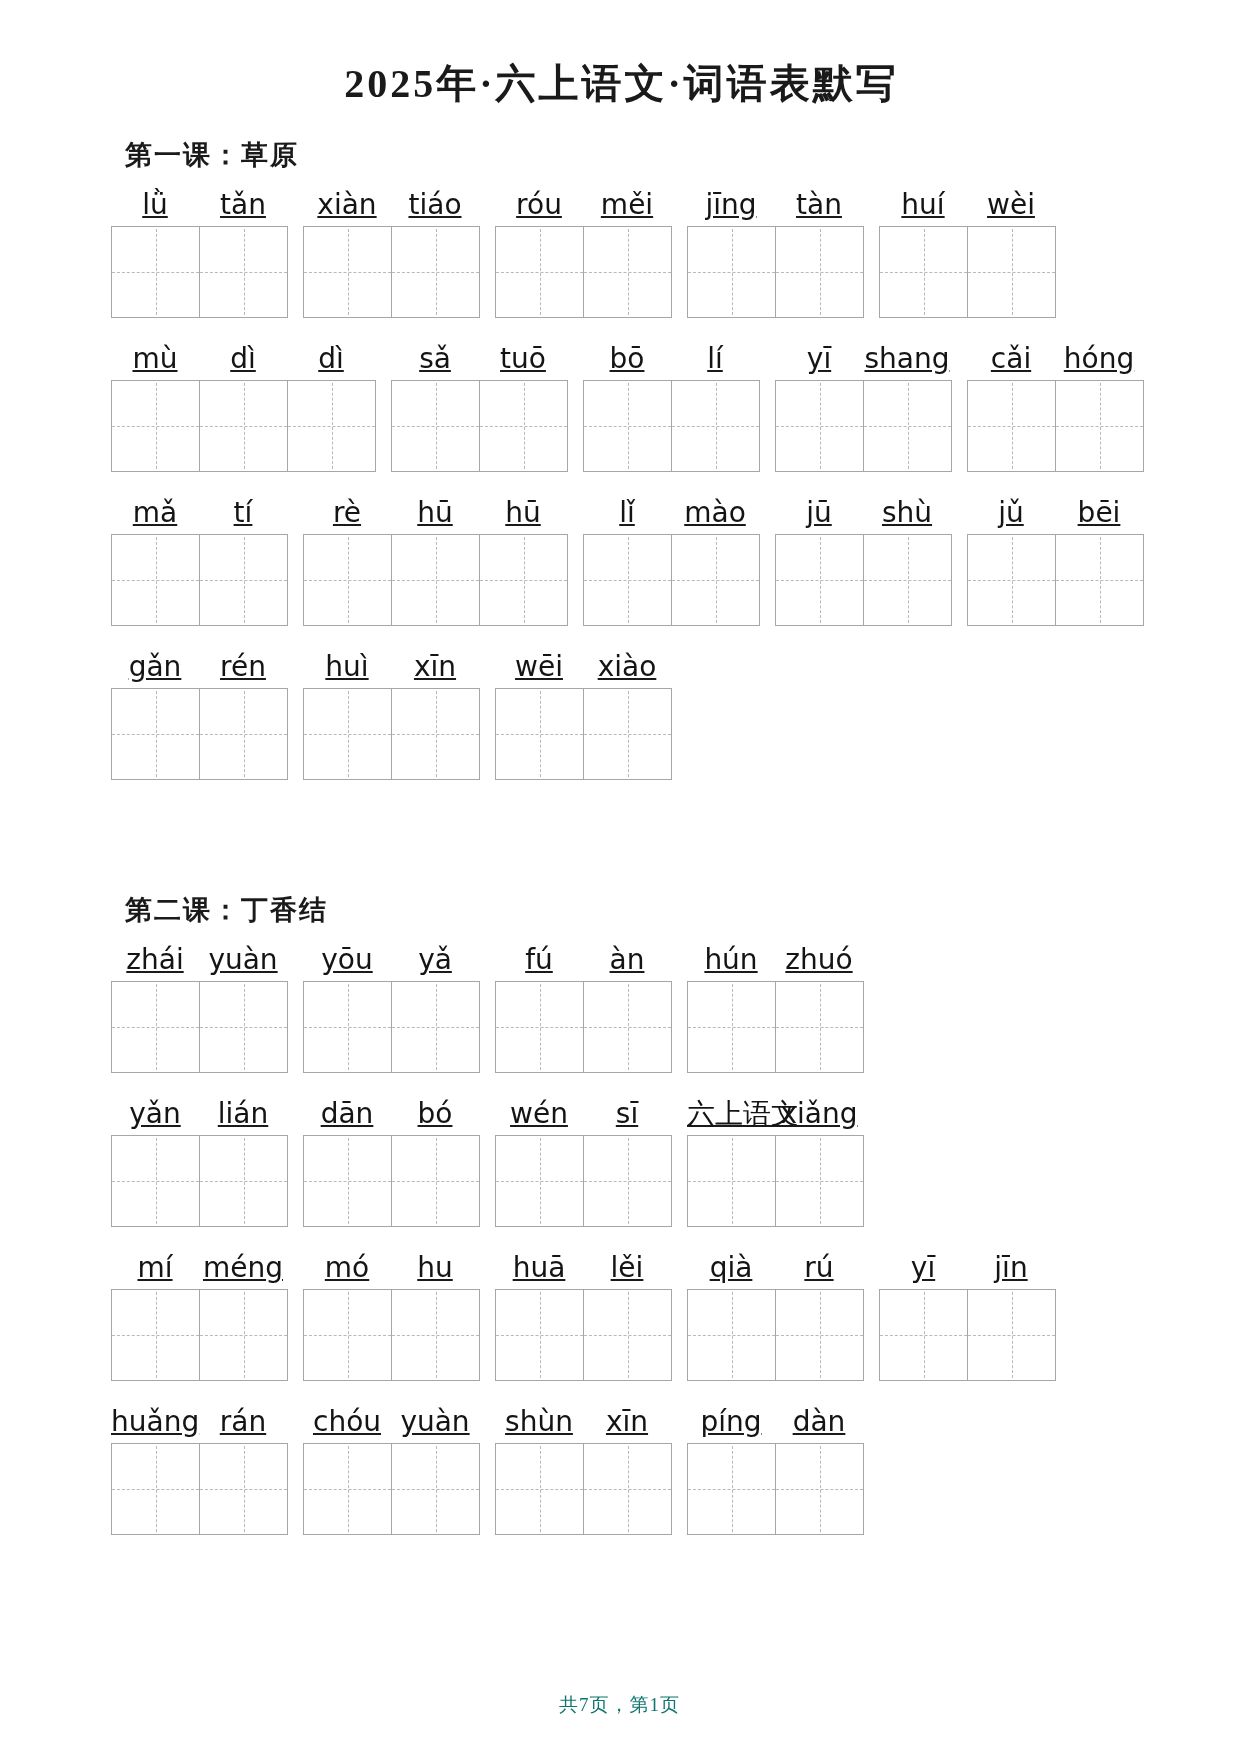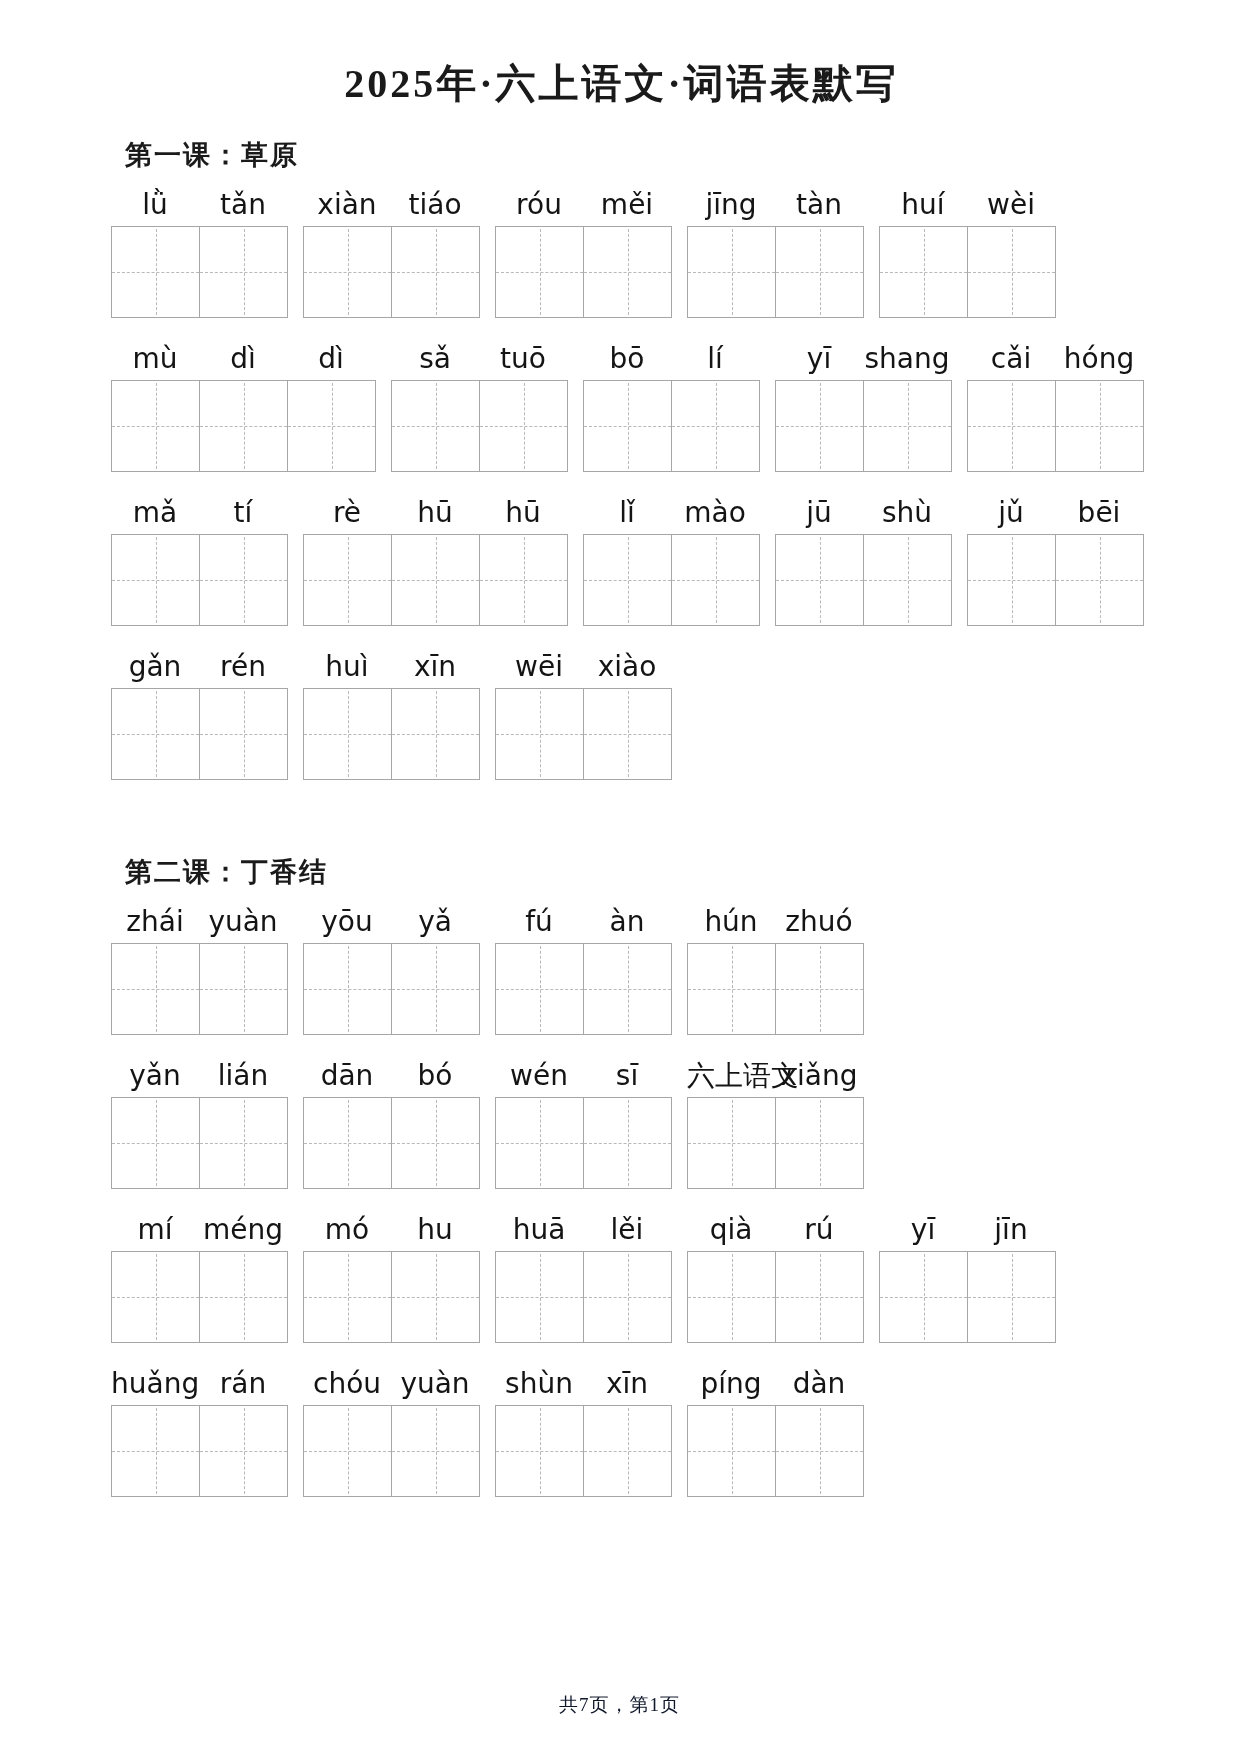--- a/index.html
+++ b/index.html
@@ -20,39 +20,40 @@
     overflow: hidden;
   }
   .title {
     margin: 0 0 26px 0;
     text-align: center;
     font-size: 40px;
     font-weight: 700;
     letter-spacing: 3px;
   }
   .lesson { margin: 0; }
-  .lesson + .lesson { margin-top: 74px; }
+  .lesson + .lesson { margin-top: 112px; }
   .lesson-heading {
     margin: 0 0 4px 14px;
     font-size: 27px;
     font-weight: 700;
     letter-spacing: 2px;
   }
   .word-row {
     display: flex;
     align-items: flex-end;
     gap: 15px;
     margin-bottom: 13px;
   }
   .word-group { display: block; }
   .pinyin-row {
     display: flex;
     align-items: flex-end;
     height: 44px;
     padding-bottom: 5px;
+    text-decoration: underline;
   }
   .pin {
     display: inline-block;
     width: 88px;
     text-align: center;
     font-family: "DejaVu Sans", "Liberation Sans", sans-serif;
     font-size: 28px;
     line-height: 1.1;
     color: #141414;
     white-space: nowrap;
@@ -87,21 +88,21 @@
     border-top: 1px dashed #b9b9b9;
   }
   .footer {
     position: absolute;
     left: 0;
     right: 2px;
     bottom: 36px;
     text-align: center;
     font-size: 19px;
     letter-spacing: 1px;
-    color: #0f172a;
+    color: #0f766e;
   }
 </style>
 </head>
 <body>
 
 <div class="page">
   <h1 class="title">2025年·六上语文·词语表默写</h1>
   <div>
       <section class="lesson">
         <h2 class="lesson-heading">第一课：草原</h2>

